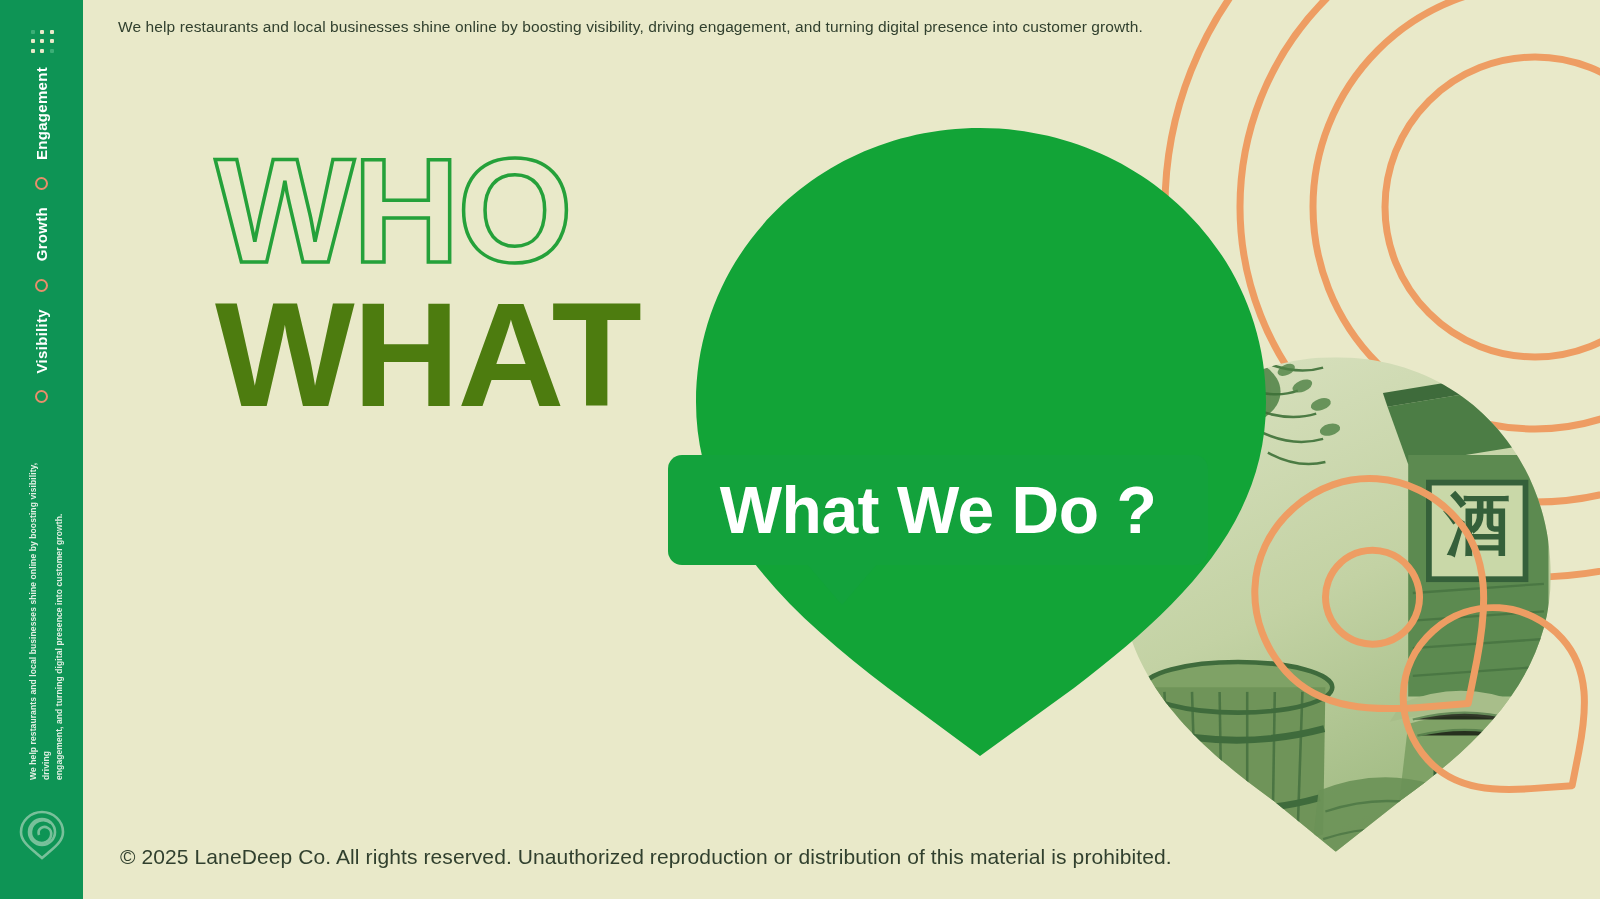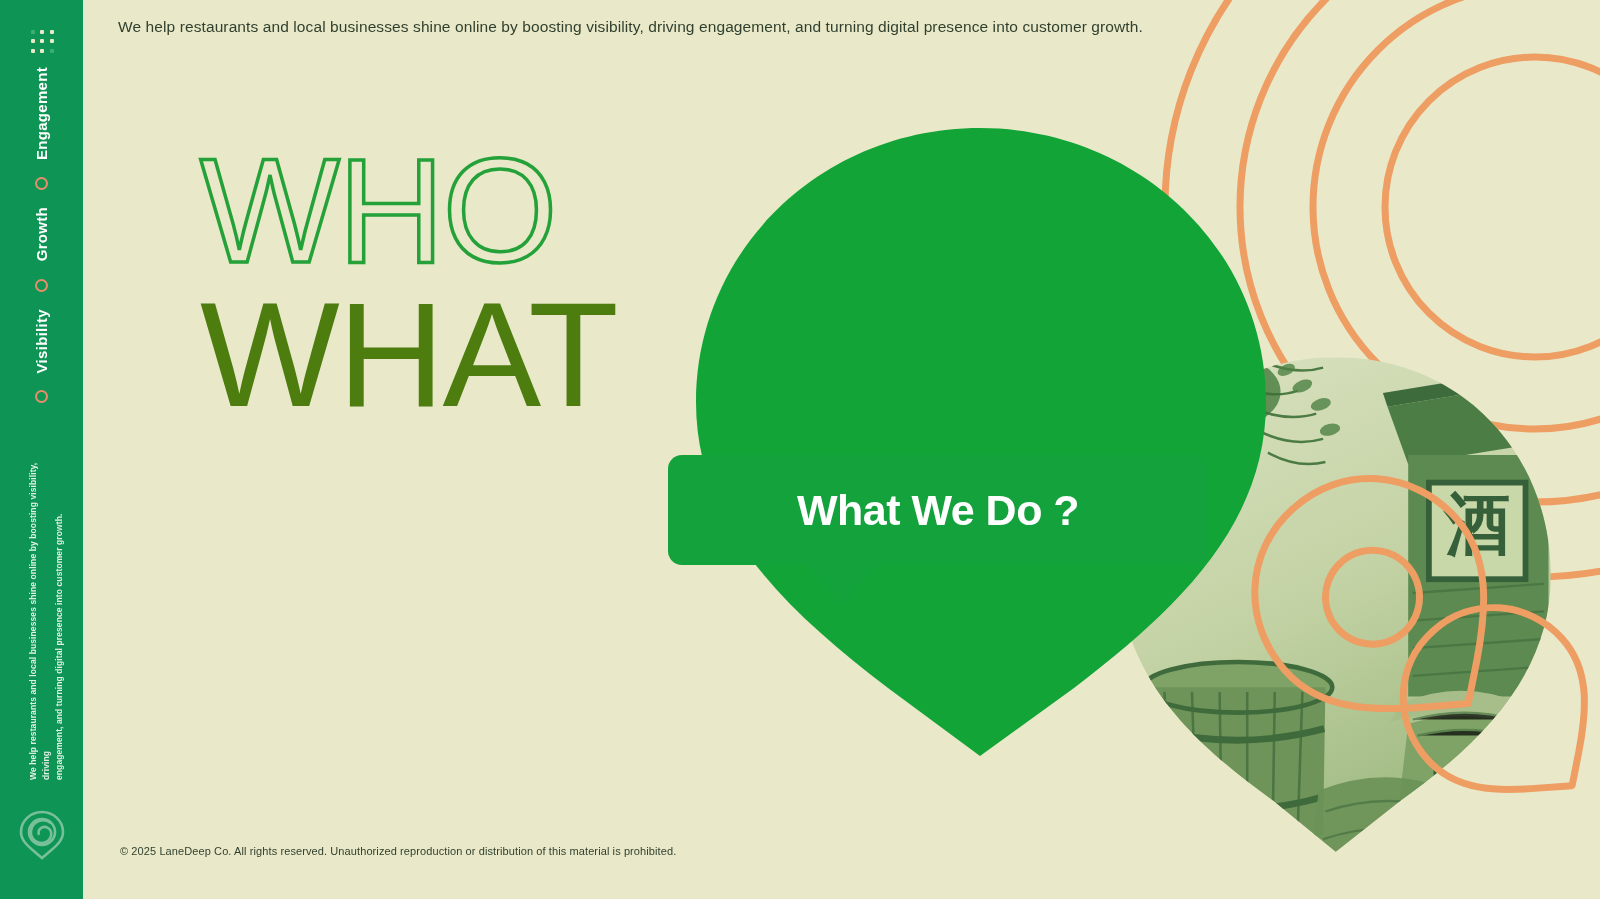--- a/index.html
+++ b/index.html
@@ -50,27 +50,27 @@
     position:absolute;left:18px;bottom:38px;width:48px;height:52px;opacity:.55;
   }
 
   
   .header-text{
     position:absolute;left:118px;top:18px;
     font-size:15.5px;color:#31402e;letter-spacing:.1px;z-index:30;
   }
   .footer-text{
     position:absolute;left:120px;top:845px;
-    font-size:11px;color:#31402e;letter-spacing:.1px;z-index:30;
+    font-size:21px;color:#31402e;letter-spacing:.1px;z-index:30;
   }
 
   
   .headline{
-    position:absolute;left:200px;top:140px;z-index:25;
-    font-weight:normal;line-height:.96;letter-spacing:-2px;
+    position:absolute;left:215px;top:140px;z-index:25;
+    font-weight:bold;line-height:.96;letter-spacing:-2px;
   }
   .hl-line{
     font-size:148px;display:block;margin:0;padding:0;height:144px;
   }
   .hl-outline{
     color:transparent;
     -webkit-text-stroke:3.5px #25A13A;
     paint-order:stroke fill;
   }
   .hl-solid{color:#4d7c0f;}
@@ -89,21 +89,21 @@
     background:#13A23C;border-radius:14px;z-index:30;
   }
   .bubble-tail{
     position:absolute;left:806px;top:563px;width:0;height:0;z-index:30;
     border-left:36px solid transparent;border-right:36px solid transparent;
     border-top:42px solid #13A23C;
   }
   .bubble-label{
     position:absolute;left:668px;top:455px;width:540px;height:110px;z-index:31;
     display:flex;align-items:center;justify-content:center;
-    color:#ffffff;font-size:43px;font-weight:bold;letter-spacing:-.5px;
+    color:#ffffff;font-size:66px;font-weight:bold;letter-spacing:-.5px;
   }
 </style>
 </head>
 <body>
 
 <div class="stage">
 
   <svg class="arcs" width="470" height="620" viewBox="0 0 470 620">
     <g fill="none" stroke="#EE9D63" stroke-width="7">
       <circle cx="395" cy="225" r="370"></circle>

